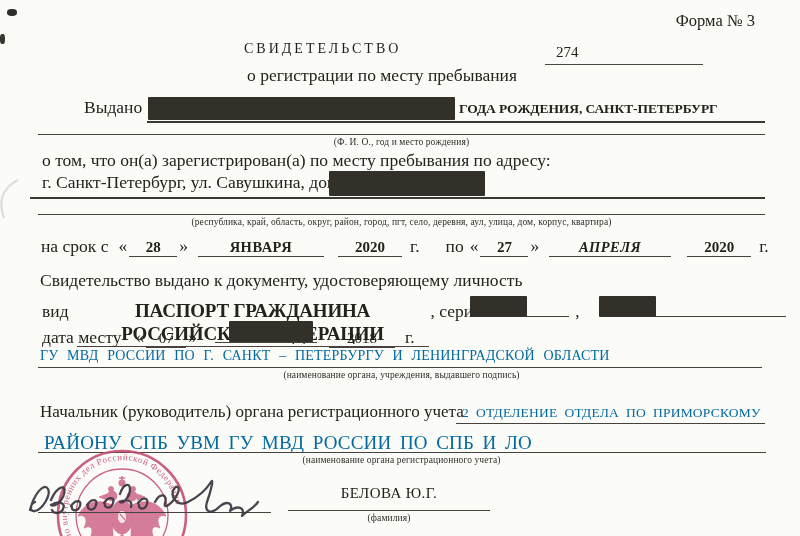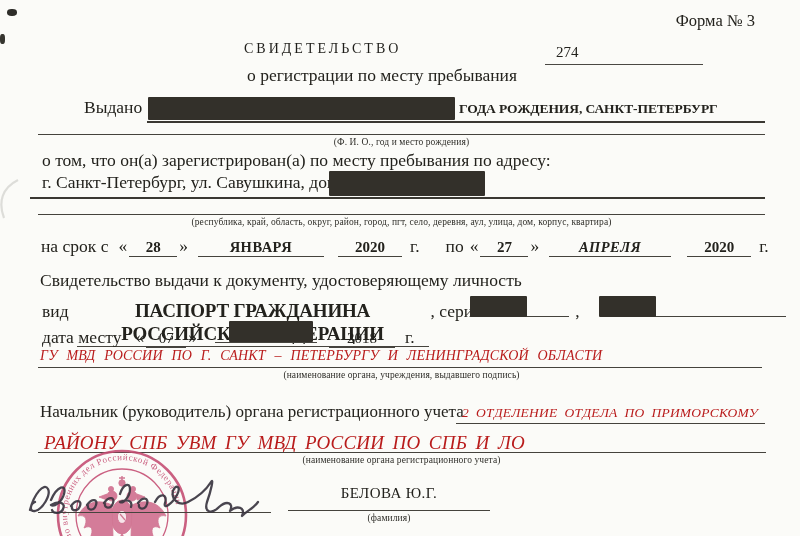--- a/index.html
+++ b/index.html
@@ -5,21 +5,21 @@
   html,body{margin:0;padding:0;background:#e9e9e7;}
   .page{
     position:relative;width:800px;height:536px;overflow:hidden;
     background:#fbfbf8;
     font-family:"Liberation Serif","DejaVu Serif",serif;
     color:#23221d;
   }
   .abs{position:absolute;}
   .t-main{font-size:17.5px;line-height:1.2;}
   .t-caps{font-size:13.5px;font-weight:700;letter-spacing:-0.1px;}
-  .t-caps-lt{font-size:14px;font-weight:400;letter-spacing:0.2px;color:#b91c1c;font-style:italic;}
+  .t-caps-lt{font-size:14px;font-weight:400;letter-spacing:0.2px;color:#0369a1;}
   .t-cap{font-size:9.5px;color:#2f2e29;letter-spacing:0.1px;}
   .hline{border-top:1.5px solid #45433d;height:0;}
   .hline2{border-top:2px solid #3a3832;height:0;}
   .redact{background:#33302a;border-radius:1px;}
   .ucell{border-bottom:1.5px solid #45433d;text-align:center;}
   .row{display:flex;align-items:baseline;}
   .bold-val{font-weight:700;}
   .center{text-align:center;}
   .title{font-size:14px;letter-spacing:3px;color:#1f1e1a;}
   .wsp{word-spacing:5px;}
@@ -70,21 +70,21 @@
     <span style="margin-left:8px;">г.</span>
     <span style="margin-left:26px;">по</span>
     <span style="margin-left:6px;">«</span>
     <span class="ucell bold-val" style="width:48px;margin-left:2px;font-size:15px;">27</span>
     <span style="margin-left:2px;">»</span>
     <span class="ucell bold-val" style="width:122px;margin-left:10px;font-size:14.5px;letter-spacing:0.5px;font-style:italic;">АПРЕЛЯ</span>
     <span class="ucell bold-val" style="width:64px;margin-left:16px;font-size:15px;">2020</span>
     <span style="margin-left:8px;">г.</span>
   </div>
 
-  <div class="abs t-main" style="left:40px;top:270px;">Свидетельство выдачи к документу, удостоверяющему личность</div>
+  <div class="abs t-main" style="left:40px;top:270px;">Свидетельство выдано к документу, удостоверяющему личность</div>
 
   <div class="abs row t-main" style="left:42px;top:295px;">
     <span>вид</span>
     <span class="ucell" style="width:352px;margin-left:8px;font-size:19px;font-weight:700;letter-spacing:-0.2px;">ПАСПОРТ ГРАЖДАНИНА РОССИЙСКОЙ ФЕДЕРАЦИИ</span>
     <span style="margin-left:2px;">, серия</span>
     <span class="ucell" style="width:84px;margin-left:4px;height:21px;"></span>
     <span style="margin-left:6px;">,</span>
     <span style="margin-left:24px;">№</span>
     <span class="ucell" style="width:160px;margin-left:6px;height:21px;"></span>
   </div>

